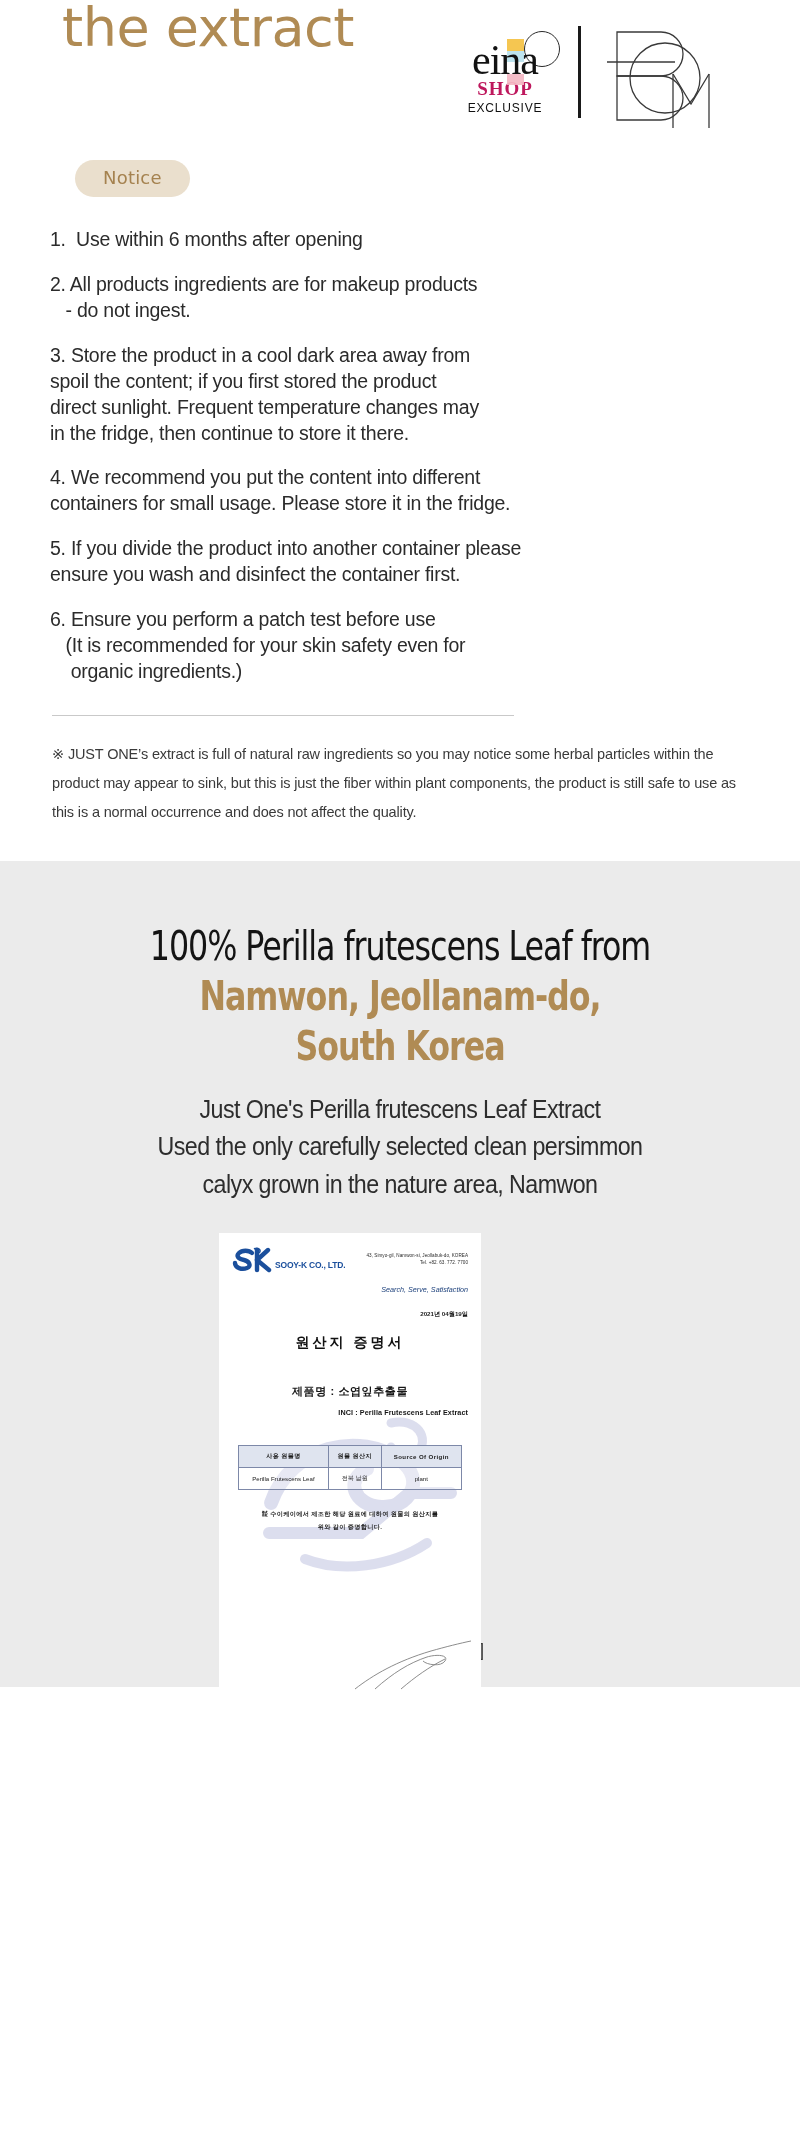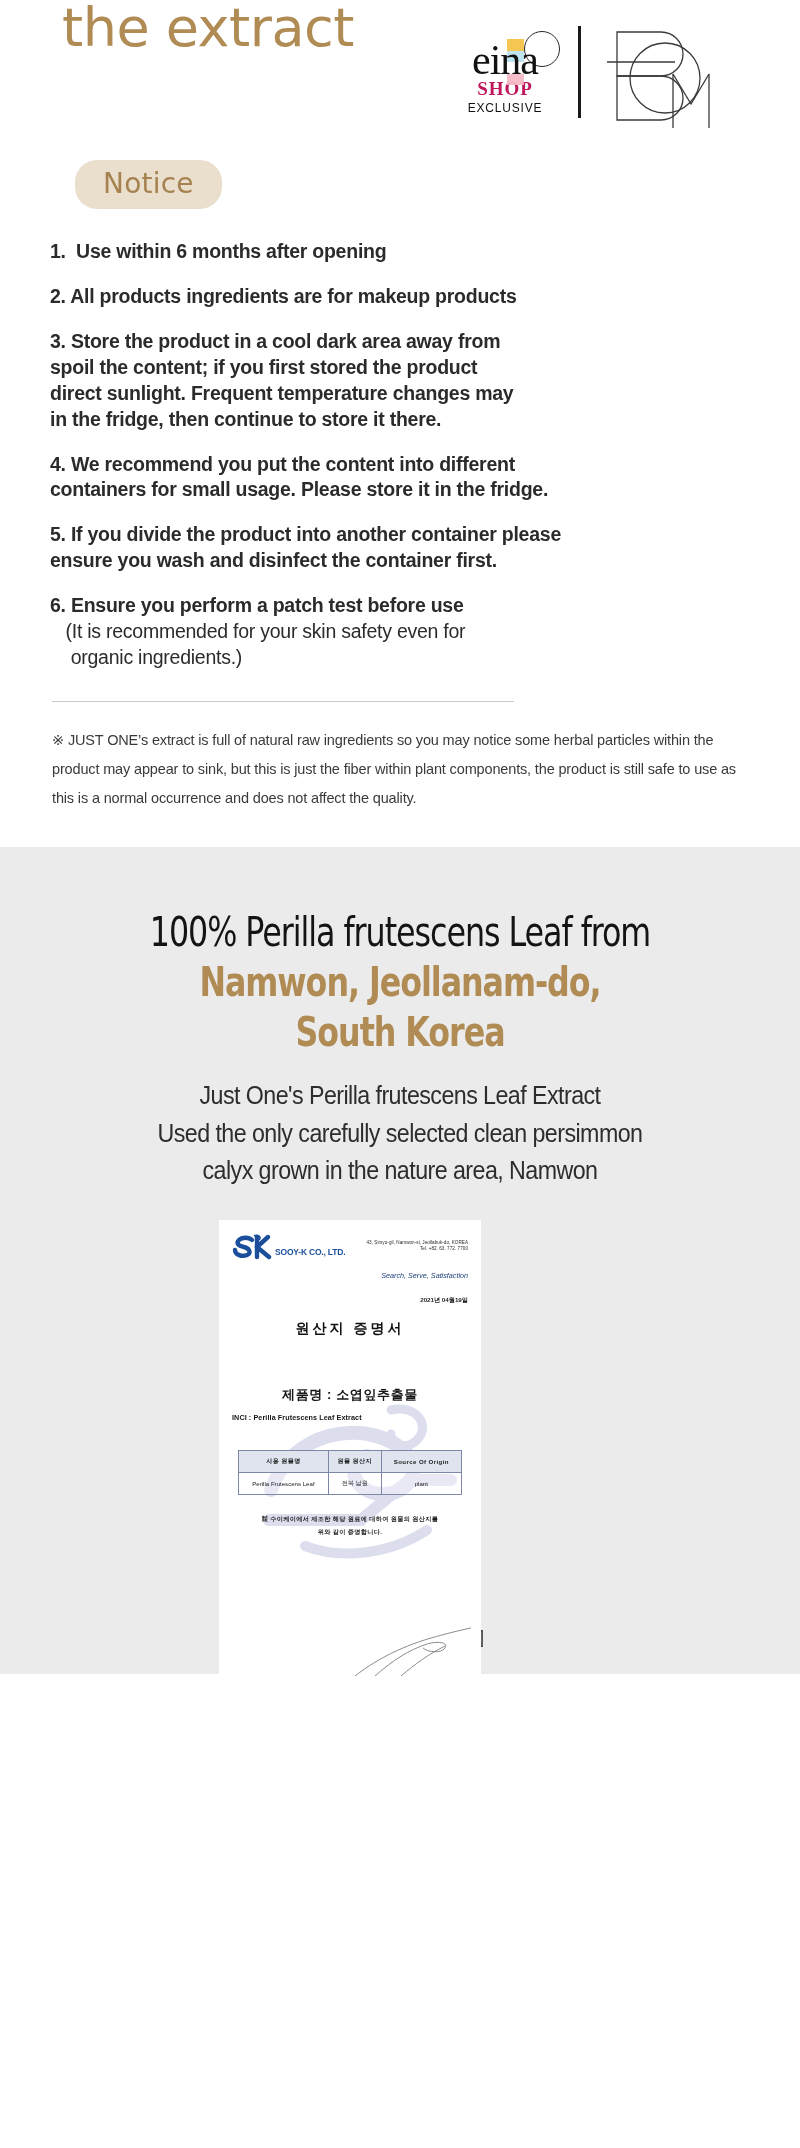--- a/index.html
+++ b/index.html
@@ -106,30 +106,30 @@
   .bom-mark { width: 120px; height: 108px; }
   .bom-mark svg { display: block; width: 100%; height: 100%; }
 
   .notice-chip {
     display: inline-block;
     margin-left: 75px;
     background: #eadfcd;
     color: #a5824f;
     border-radius: 22px;
     padding: 7px 28px 9px 28px;
-    font-size: 28px;
+    font-size: 18px;
     font-family: "DejaVu Sans", sans-serif;
     letter-spacing: 0.2px;
   }
 
   .notice-list { margin: 30px 0 0 0; padding: 0 36px 0 50px; }
   .notice-item { margin-bottom: 19px; }
   .notice-item .ln {
     font-size: 19.5px;
-    font-weight: bold;
+    font-weight: normal;
     color: #2b2b2b;
     line-height: 1.33;
     letter-spacing: -0.25px;
     white-space: pre-wrap;
   }
   .notice-item .ln.light { font-weight: 400; }
   .notice-item.gap-sm { margin-bottom: 16px; }
 
   .rule {
     width: 462px;
@@ -210,22 +210,22 @@
   }
   .sk-addr .slogan {
     font-family: Liberation Sans, sans-serif;
     font-style: italic; font-size: 7.2px; color: #1b3f7a; margin-top: 18px;
   }
   .cert-date { text-align: right; font-size: 6.2px; color: #1c1c1c; margin-top: 16px; font-weight: bold; }
   .cert-title {
     text-align: center; margin-top: 15px;
     font-size: 14px; font-weight: bold; color: #111; letter-spacing: 3px;
   }
-  .cert-product { text-align: center; margin-top: 48px; font-size: 13px; font-weight: bold; color: #151515; letter-spacing: 0.6px; }
-  .cert-inci { text-align: left; margin-top: 9px; font-size: 7.2px; font-weight: bold; color: #151515; letter-spacing: 0.1px; }
+  .cert-product { text-align: center; margin-top: 32px; font-size: 11px; font-weight: bold; color: #151515; letter-spacing: 0.6px; }
+  .cert-inci { text-align: right; margin-top: 9px; font-size: 7.2px; font-weight: bold; color: #151515; letter-spacing: 0.1px; }
 
   .cert-table { width: 224px; margin: 28px auto 0 auto; border-collapse: collapse; }
   .cert-table th, .cert-table td {
     border: 1px solid #7d88a8;
     font-size: 6.1px;
     text-align: center;
     padding: 6px 2px;
     color: #1a1a1a;
     font-weight: normal;
   }
@@ -291,20 +291,21 @@
     </div>
 
     <div class="notice-chip">Notice</div>
 
     <div class="notice-list">
       <div class="notice-item">
         <div class="ln">1.  Use within 6 months after opening</div>
       </div>
       <div class="notice-item">
         <div class="ln">2. All products ingredients are for makeup products</div>
+        <div class="ln">   - do not ingest.</div>
       </div>
       <div class="notice-item">
         <div class="ln">3. Store the product in a cool dark area away from</div>
         <div class="ln">spoil the content; if you first stored the product</div>
         <div class="ln">direct sunlight. Frequent temperature changes may</div>
         <div class="ln">in the fridge, then continue to store it there.</div>
       </div>
       <div class="notice-item">
         <div class="ln">4. We recommend you put the content into different</div>
         <div class="ln">containers for small usage. Please store it in the fridge.</div>

